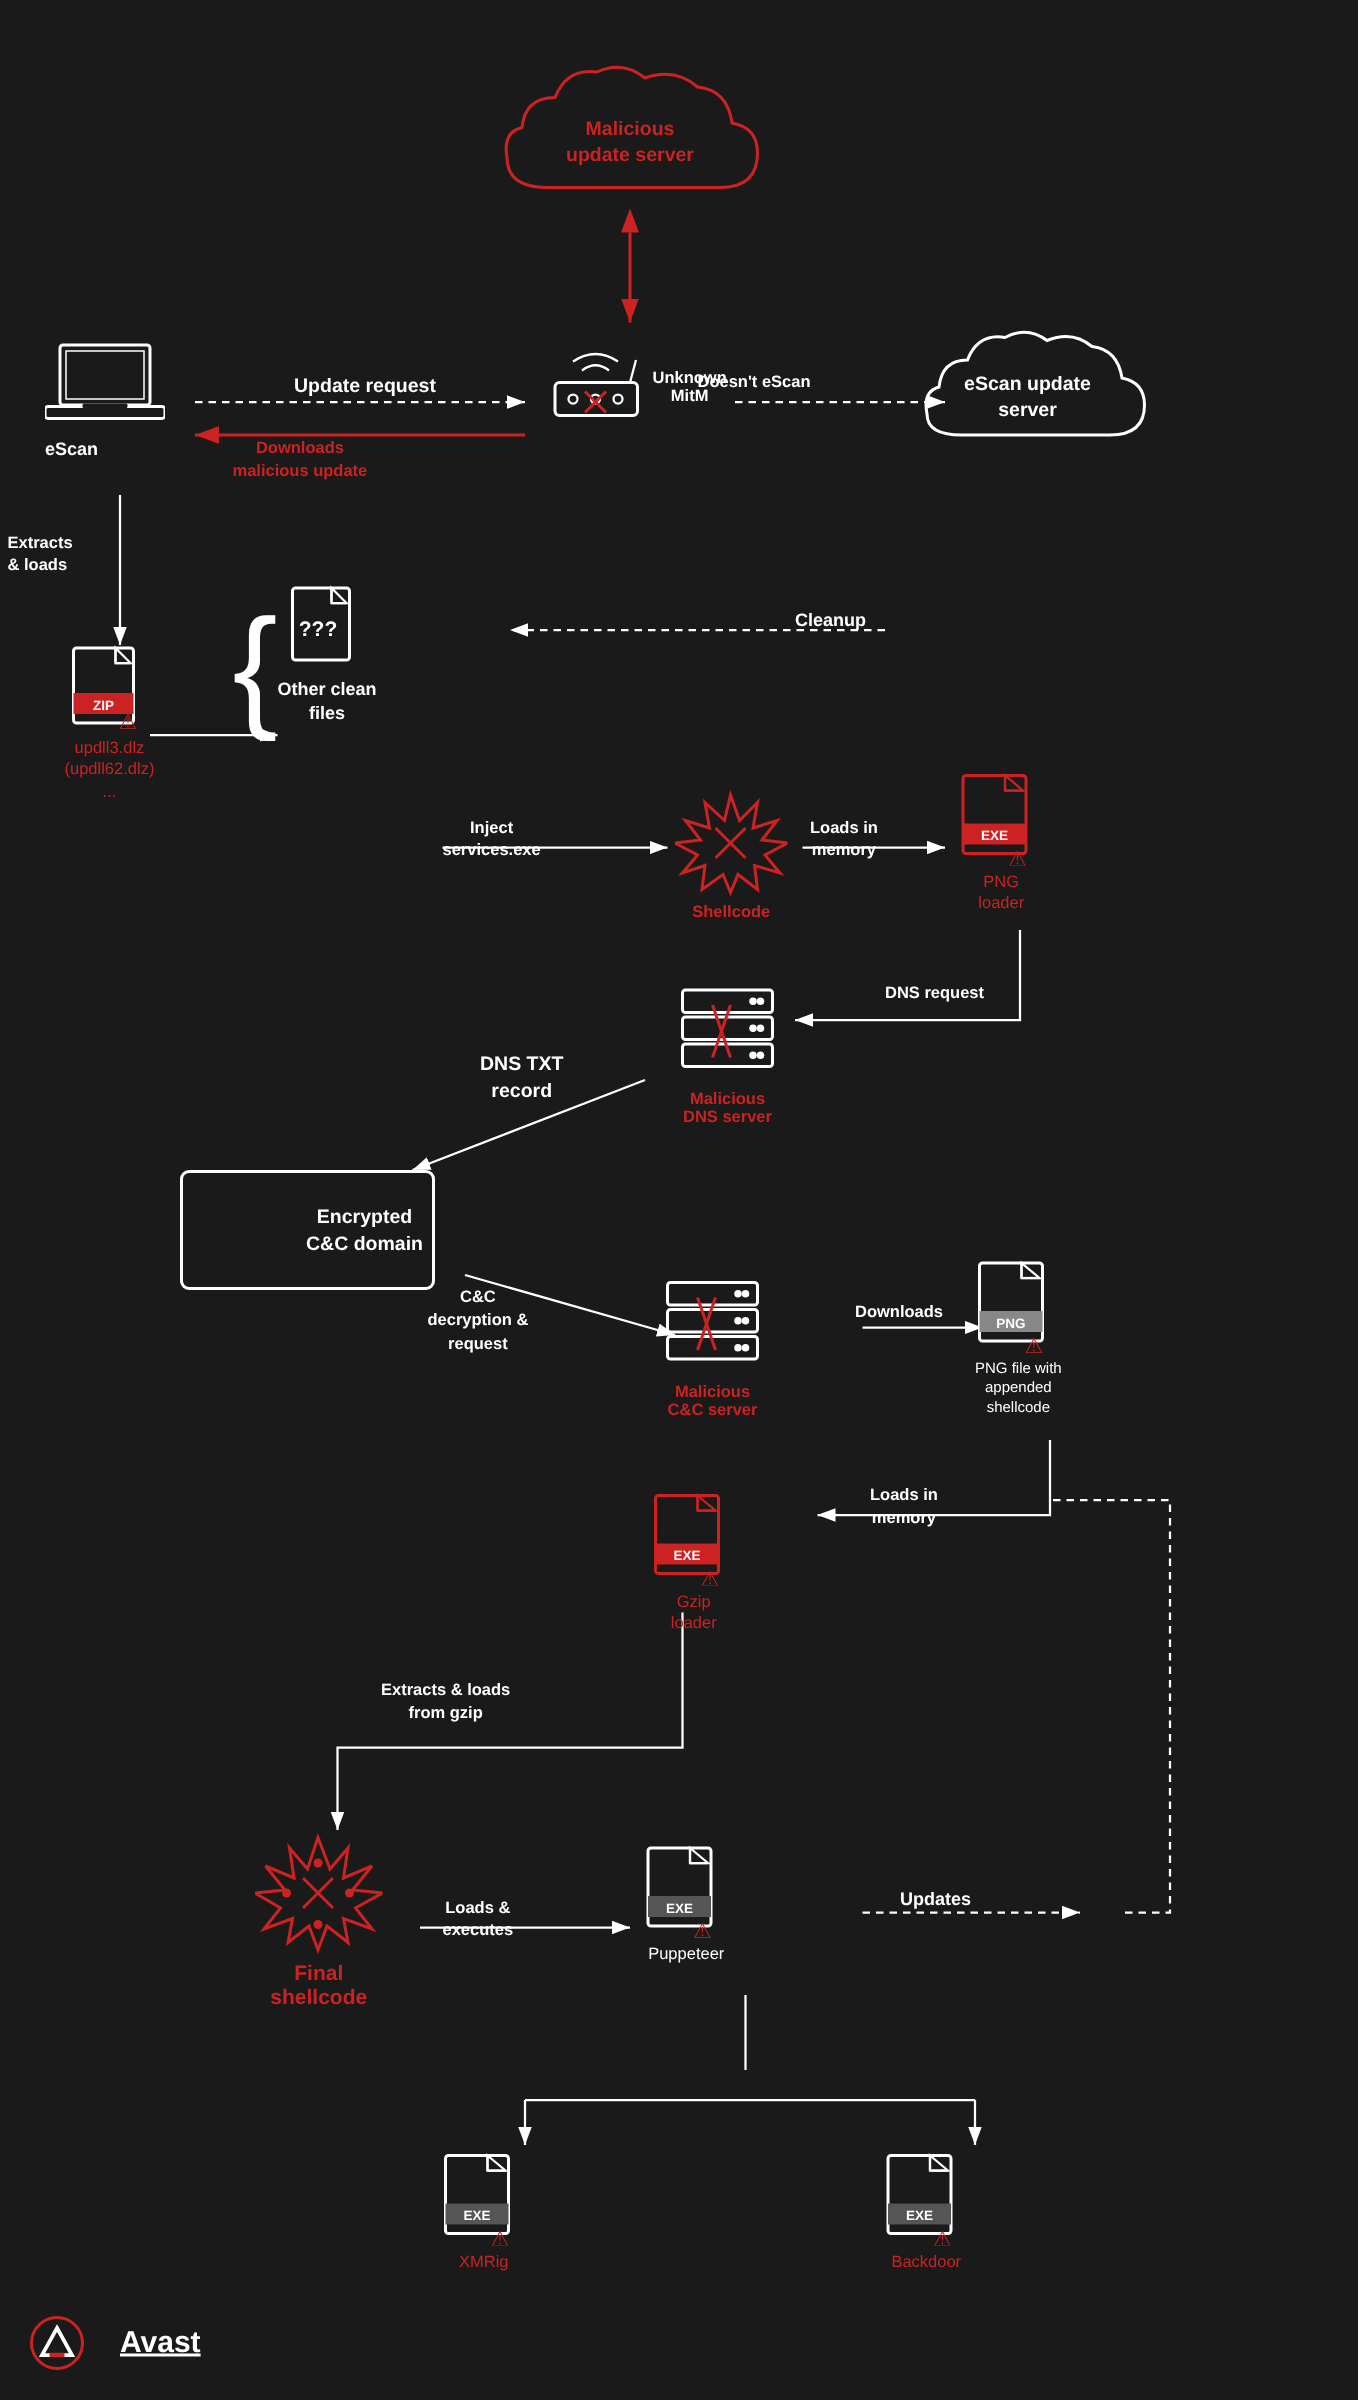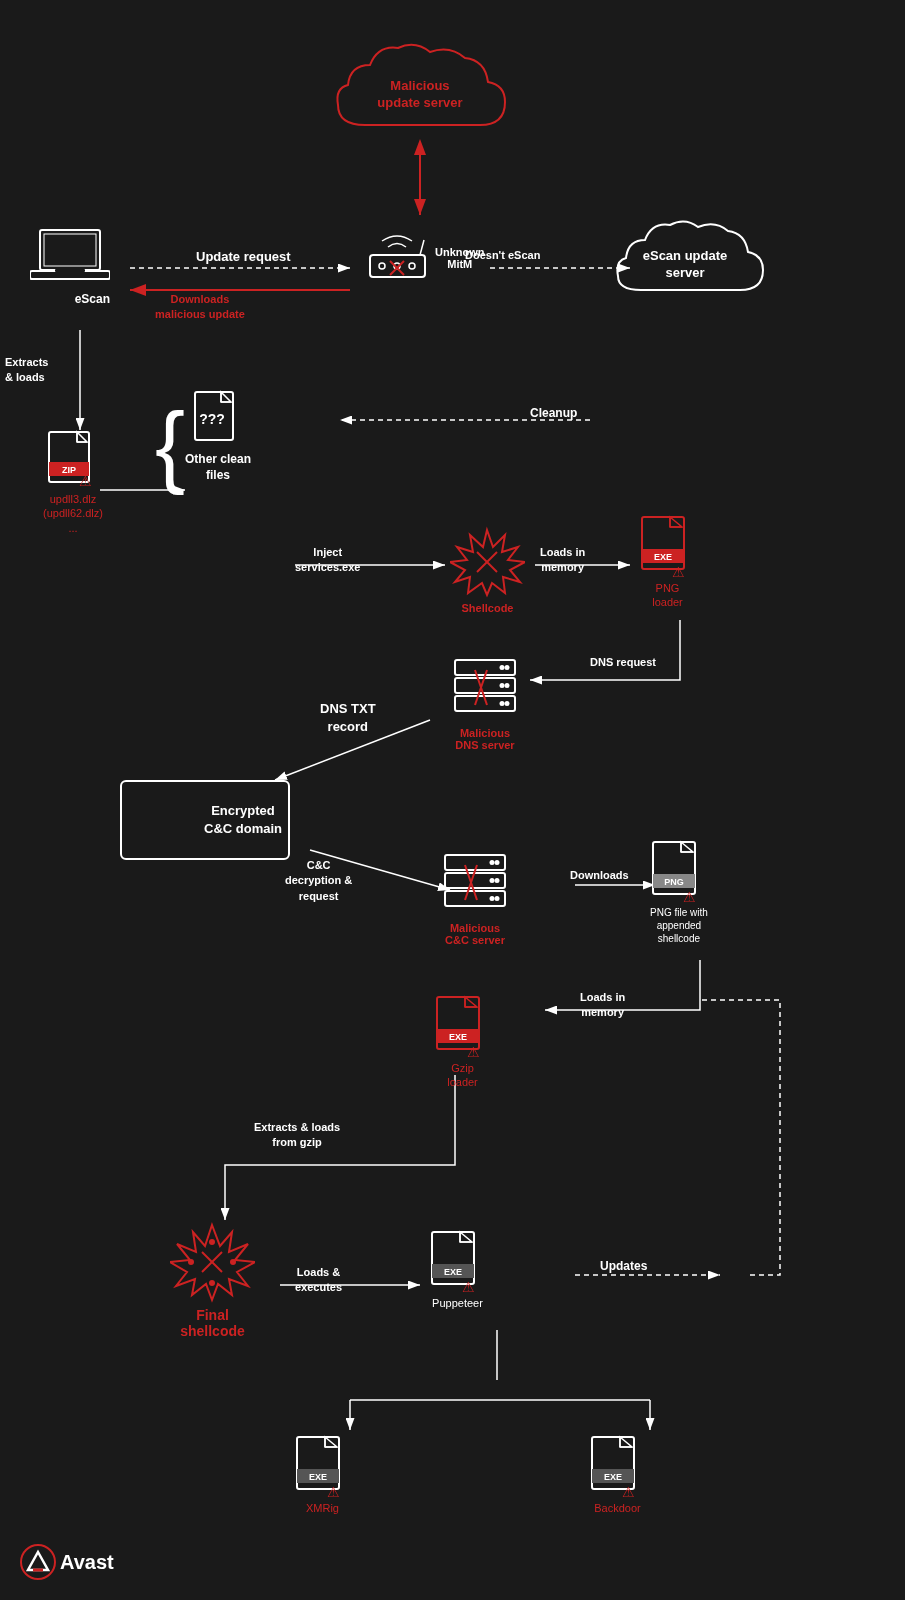--- a/index.html
+++ b/index.html
@@ -62,21 +62,21 @@
       flex-direction: column;
       align-items: center;
       text-align: center;
     }
 
     
     .laptop-icon {
       position: absolute;
       display: flex;
       flex-direction: column;
-      align-items: flex-end;
+      align-items: flex-start;
       text-align: center;
     }
 
     
     .label {
       position: absolute;
       font-size: 12px;
       color: #ffffff;
       font-weight: bold;
       text-align: center;
@@ -108,21 +108,22 @@
       text-align: center;
     }
 
     
     .avast-logo {
       position: absolute;
       bottom: 20px;
       left: 20px;
       display: flex;
       align-items: center;
-      gap: 4px;
+      gap: 24px;
+      text-decoration: underline;
     }
     .avast-logo-text {
       font-size: 20px;
       font-weight: bold;
       color: #ffffff;
     }
     .avast-icon {
       width: 36px;
       height: 36px;
     }

